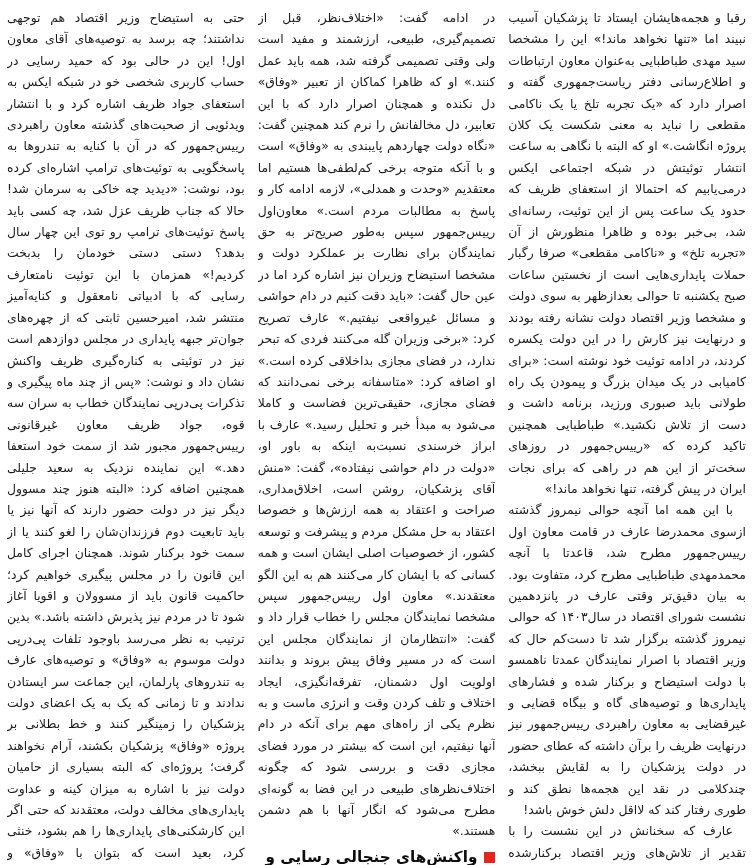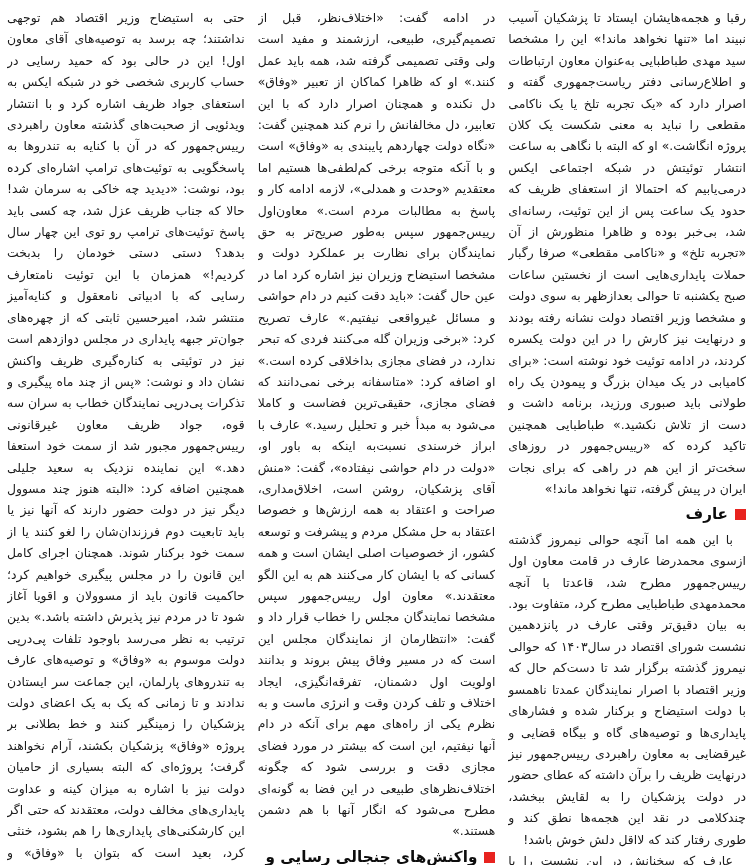--- a/index.html
+++ b/index.html
@@ -57,24 +57,20 @@
     margin-top: 6px;
     display: inline-block;
   }
 </style>
 </head>
 <body>
 
 <div class="article">
   <div class="col">
       <p class="para">رقبا و هجمه‌هایشان ایستاد تا پزشکیان آسیب نبیند اما «تنها نخواهد ماند!» این را مشخصا سید مهدی طباطبایی به‌عنوان معاون ارتباطات و اطلاع‌رسانی دفتر ریاست‌جمهوری گفته و اصرار دارد که «یک تجربه تلخ یا یک ناکامی مقطعی را نباید به معنی شکست یک کلان پروژه انگاشت.» او که البته با نگاهی به ساعت انتشار توئیتش در شبکه اجتماعی ایکس درمی‌یابیم که احتمالا از استعفای ظریف که حدود یک ساعت پس از این توئیت، رسانه‌ای شد، بی‌خبر بوده و ظاهرا منظورش از آن «تجربه تلخ» و «ناکامی مقطعی» صرفا رگبار حملات پایداری‌هایی است از نخستین ساعات صبح یکشنبه تا حوالی بعدازظهر به سوی دولت و مشخصا وزیر اقتصاد دولت نشانه رفته بودند و درنهایت نیز کارش را در این دولت یکسره کردند، در ادامه توئیت خود نوشته است: «برای کامیابی در یک میدان بزرگ و پیمودن یک راه طولانی باید صبوری ورزید، برنامه داشت و دست از تلاش نکشید.» طباطبایی همچنین تاکید کرده که «رییس‌جمهور در روزهای سخت‌تر از این هم در راهی که برای نجات ایران در پیش گرفته، تنها نخواهد ماند!»</p>
-      <div class="heading">
-        <span class="bullet" style="background: rgb(232, 35, 31);"></span>
-        <span>عارف</span>
-      </div>
       <p class="para indent">با این همه اما آنچه حوالی نیمروز گذشته ازسوی محمدرضا عارف در قامت معاون اول رییس‌جمهور مطرح شد، قاعدتا با آنچه محمدمهدی طباطبایی مطرح کرد، متفاوت بود. به بیان دقیق‌تر وقتی عارف در پانزدهمین نشست شورای اقتصاد در سال۱۴۰۳ که حوالی نیمروز گذشته برگزار شد تا دست‌کم حال که وزیر اقتصاد با اصرار نمایندگان عمدتا ناهمسو با دولت استیضاح و برکنار شده و فشارهای پایداری‌ها و توصیه‌های گاه و بیگاه قضایی و غیرقضایی به معاون راهبردی رییس‌جمهور نیز درنهایت ظریف را برآن داشته که عطای حضور در دولت پزشکیان را به لقایش ببخشد، چندکلامی در نقد این هجمه‌ها نطق کند و طوری رفتار کند که لااقل دلش خوش باشد!</p>
       <p class="para indent">عارف که سخنانش در این نشست را با تقدیر از تلاش‌های وزیر اقتصاد برکنارشده دولت آغاز کرد،</p>
     </div>
   <div class="col">
       <p class="para">در ادامه گفت: «اختلاف‌نظر، قبل از تصمیم‌گیری، طبیعی، ارزشمند و مفید است ولی وقتی تصمیمی گرفته شد، همه باید عمل کنند.» او که ظاهرا کماکان از تعبیر «وفاق» دل نکنده و همچنان اصرار دارد که با این تعابیر، دل مخالفانش را نرم کند همچنین گفت: «نگاه دولت چهاردهم پایبندی به «وفاق» است و با آنکه متوجه برخی کم‌لطفی‌ها هستیم اما معتقدیم «وحدت و همدلی»، لازمه ادامه کار و پاسخ به مطالبات مردم است.» معاون‌اول رییس‌جمهور سپس به‌طور صریح‌تر به حق نمایندگان برای نظارت بر عملکرد دولت و مشخصا استیضاح وزیران نیز اشاره کرد اما در عین حال گفت: «باید دقت کنیم در دام حواشی و مسائل غیرواقعی نیفتیم.» عارف تصریح کرد: «برخی وزیران گله می‌کنند فردی که تبحر ندارد، در فضای مجازی بداخلاقی کرده است.» او اضافه کرد: «متاسفانه برخی نمی‌دانند که فضای مجازی، حقیقی‌ترین فضاست و کاملا می‌شود به مبدأ خبر و تحلیل رسید.» عارف با ابراز خرسندی نسبت‌به اینکه به باور او، «دولت در دام حواشی نیفتاده»، گفت: «منش آقای پزشکیان، روشن است، اخلاق‌مداری، صراحت و اعتقاد به همه ارزش‌ها و خصوصا اعتقاد به حل مشکل مردم و پیشرفت و توسعه کشور، از خصوصیات اصلی ایشان است و همه کسانی که با ایشان کار می‌کنند هم به این الگو معتقدند.» معاون اول رییس‌جمهور سپس مشخصا نمایندگان مجلس را خطاب قرار داد و گفت: «انتظارمان از نمایندگان مجلس این است که در مسیر وفاق پیش بروند و بدانند اولویت اول دشمنان، تفرقه‌انگیزی، ایجاد اختلاف و تلف کردن وقت و انرژی ماست و به نظرم یکی از راه‌های مهم برای آنکه در دام آنها نیفتیم، این است که بیشتر در مورد فضای مجازی دقت و بررسی شود که چگونه اختلاف‌نظرهای طبیعی در این فضا به گونه‌ای مطرح می‌شود که انگار آنها با هم دشمن هستند.»</p>
       <div class="heading">
         <span class="bullet" style="background: rgb(232, 35, 31);"></span>
         <span>واکنش‌های جنجالی رسایی و ثابتی به استعفای ظریف</span>
       </div>
     </div>

